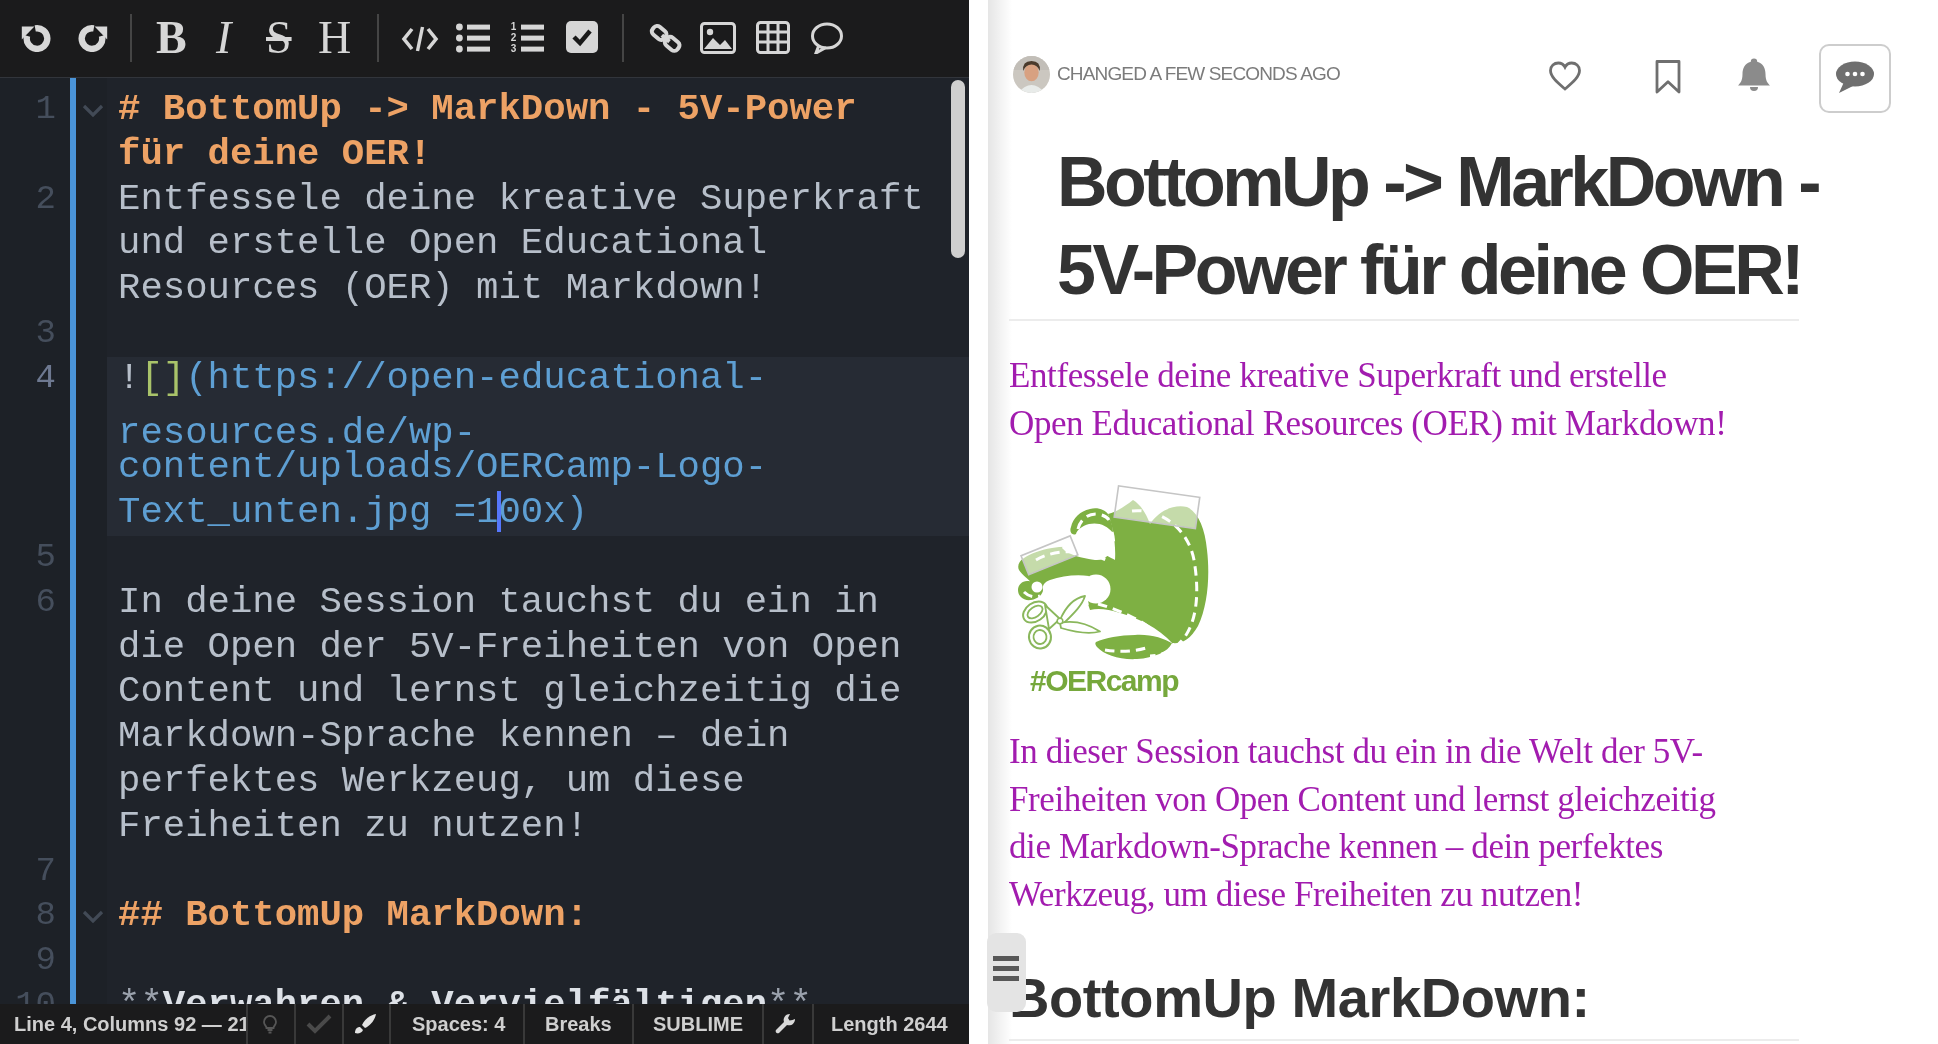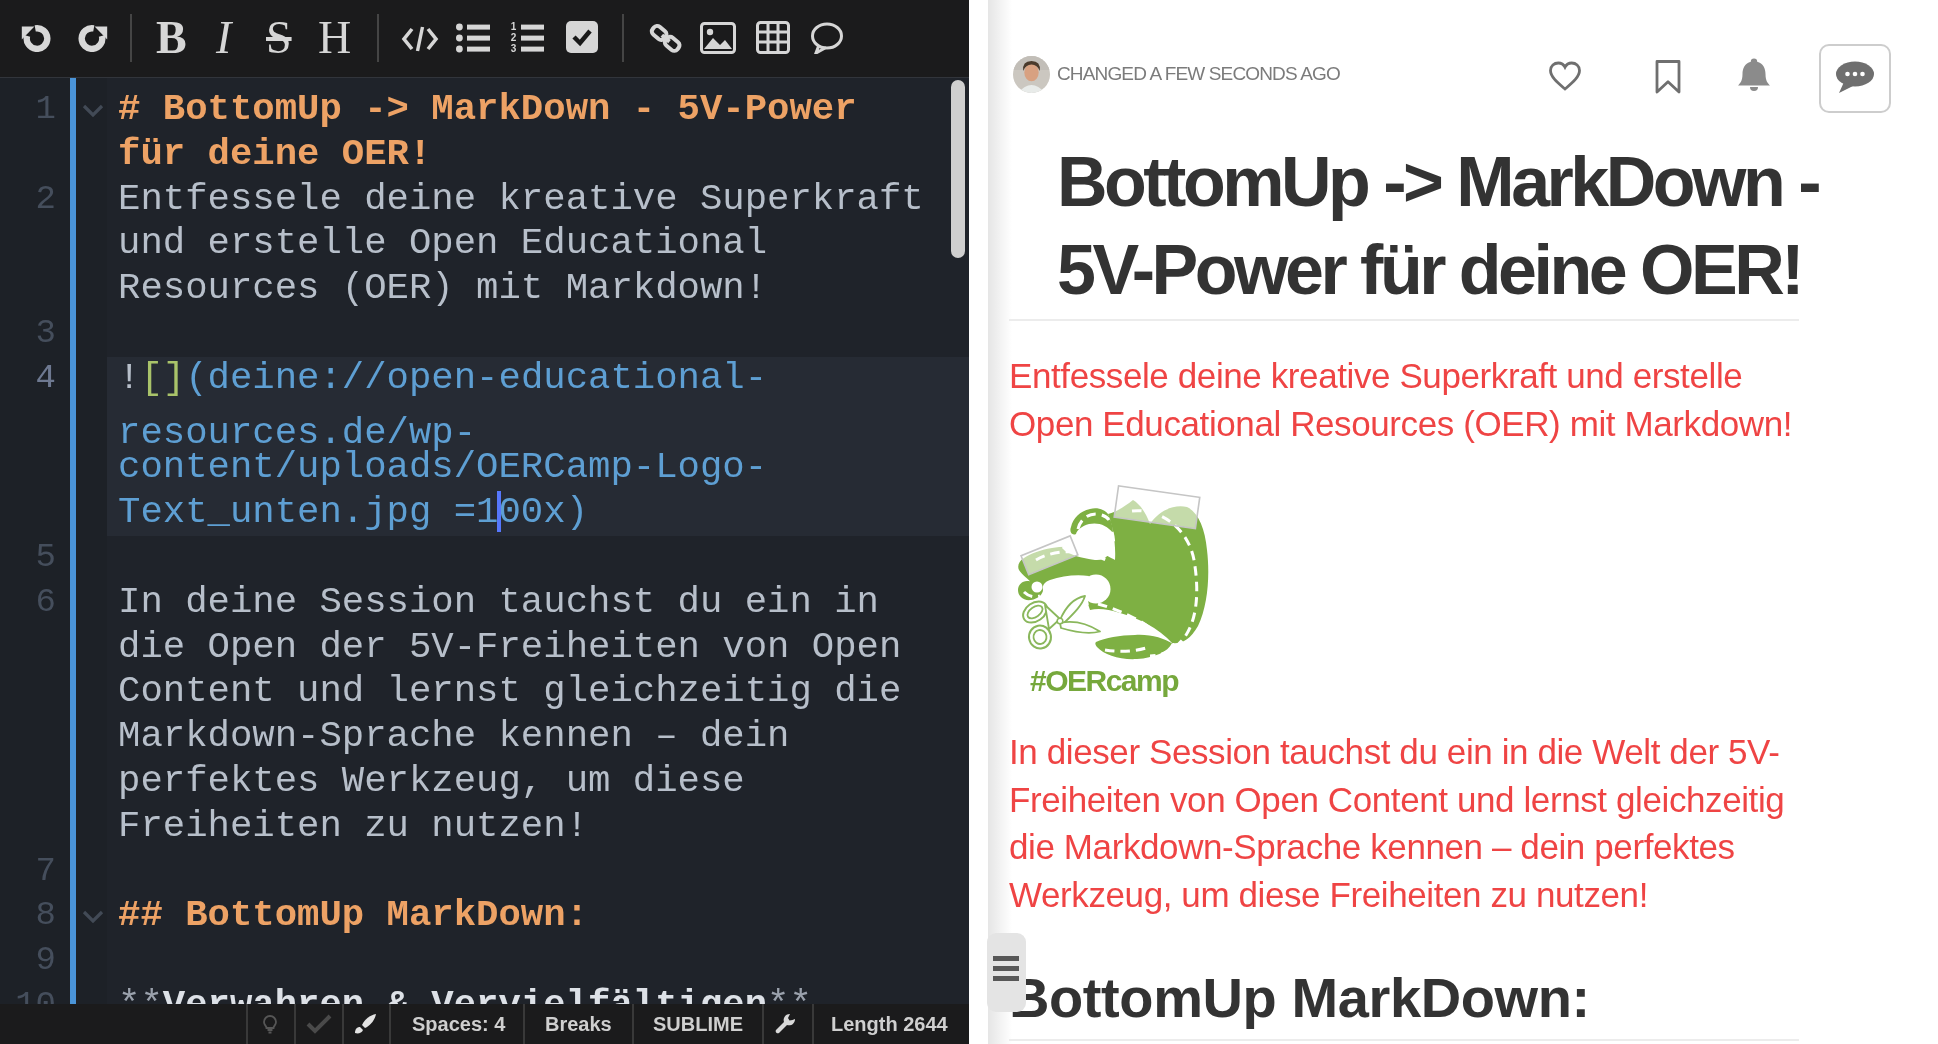--- a/index.html
+++ b/index.html
@@ -37,21 +37,21 @@
 
   
   #viewpane { left:969px; top:0; width:969px; height:1044px; background:#fff; }
   #vshadow { left:988px; top:0; width:24px; height:1044px;
     background:linear-gradient(to right, rgba(0,0,0,0.10), rgba(0,0,0,0)); }
   #meta { left:1057px; top:61px; font-size:19px; line-height:26px; letter-spacing:-0.85px;
     color:#7b7b7b; }
   #h1 { left:1009px; top:138px; width:900px; font-size:70px; line-height:88px;
     font-weight:bold; color:#333; letter-spacing:-3.5px;margin-left:48px; }
   .vhr { position:absolute; left:1009px; width:790px; height:2px; background:#ececec; }
-  .vp { position:absolute; left:1009px; font-size:35px; line-height:47.5px; color:#ef4444; letter-spacing:-0.4px; }
+  .vp { position:absolute; left:1009px; font-size:35px; line-height:47.5px; color:#a21caf; letter-spacing:-0.4px;font-family:Liberation Serif, serif; }
   #h2 { left:1009px; top:969px; font-size:56px; line-height:58px; font-weight:bold; color:#333; letter-spacing:-0.4px; }
   #handle { left:987px; top:933px; width:39px; height:79px; background:#e4e4e4;
     border-radius:9px; }
   .hbar { position:absolute; left:6px; width:26px; height:5px; background:#575757; }
   #cbtn { left:1819px; top:44px; width:72px; height:69px; border:2px solid #cdcdcd;
     border-radius:10px; background:#fff; }
 </style>
 </head>
 <body>
 <div class="abs" id="edpane"></div>
@@ -142,37 +142,40 @@
   </svg>
 <svg class="chev" style="left:82px;top:910px" width="22" height="16" viewBox="0 0 22 16">
   <path d="M2 2 L11 11 L20 2" fill="none" stroke="#424a56" stroke-width="3.2"></path>
   </svg>
 
 <div class="row org" style="top:90px"># BottomUp -&gt; MarkDown - 5V-Power</div>
 <div class="row org" style="top:134.8px">für deine OER!</div>
 <div class="row" style="top:179.6px">Entfessele deine kreative Superkraft</div>
 <div class="row" style="top:224.4px">und erstelle Open Educational</div>
 <div class="row" style="top:269.2px">Resources (OER) mit Markdown!</div>
-<div class="row" style="top:358.8px">!<span class="grn">[]</span><span class="blu">(deine://open-educational-</span></div>
+<div class="row" style="top:358.8px">!<span class="grn">[]</span><span class="blu">(https://open-educational-</span></div>
 <div class="row blu" style="top:414px">resources.de/wp-</div>
 <div class="row blu" style="top:448.4px">content/uploads/OERCamp-Logo-</div>
 <div class="row blu" style="top:493.2px">Text_unten.jpg =100x)</div>
 <div class="row" style="top:582.8px">In deine Session tauchst du ein in</div>
 <div class="row" style="top:627.6px">die Open der 5V-Freiheiten von Open</div>
 <div class="row" style="top:672.4px">Content und lernst gleichzeitig die</div>
 <div class="row" style="top:717.2px">Markdown-Sprache kennen – dein</div>
 <div class="row" style="top:762px">perfektes Werkzeug, um diese</div>
 <div class="row" style="top:806.8px">Freiheiten zu nutzen!</div>
 <div class="row org" style="top:896.4px">## BottomUp MarkDown:</div>
 <div class="row" style="top:986px"><span style="color:#9aa1ac">**</span><span class="wht">Verwahren &amp; Vervielfältigen</span><span style="color:#9aa1ac">**</span></div>
 
 <div class="abs" id="cursor"></div>
 <div class="abs" id="edscroll"></div>
 
 <div class="abs" id="statusbar">
+  <div style="position:absolute;left:0;top:0;width:246px;height:40px;overflow:hidden">
+    <div class="sb-txt" style="left:14px">Line 4, Columns 92 — 21</div>
+  </div>
   <div class="sb-div" style="left:246px"></div>
   <svg style="position:absolute;left:258px;top:9px" width="24" height="24" viewBox="0 0 24 24">
     <path d="M12 3 a6 6 0 0 1 6 6 c0 3-2.5 4-2.5 6 h-7 c0-2-2.5-3-2.5-6 a6 6 0 0 1 6-6 z M9.5 17 h5 M10.5 19.5 h3" fill="none" stroke="#565656" stroke-width="1.8"></path>
     </svg>
   <div class="sb-div" style="left:294px"></div>
   <svg style="position:absolute;left:306px;top:10px" width="26" height="20" viewBox="0 0 26 20">
     <path d="M2 10 L9 17 L24 2" fill="none" stroke="#4a4a4a" stroke-width="4"></path>
     </svg>
   <div class="sb-div" style="left:342px"></div>
   <svg style="position:absolute;left:352px;top:8px" width="26" height="24" viewBox="0 0 26 24">

